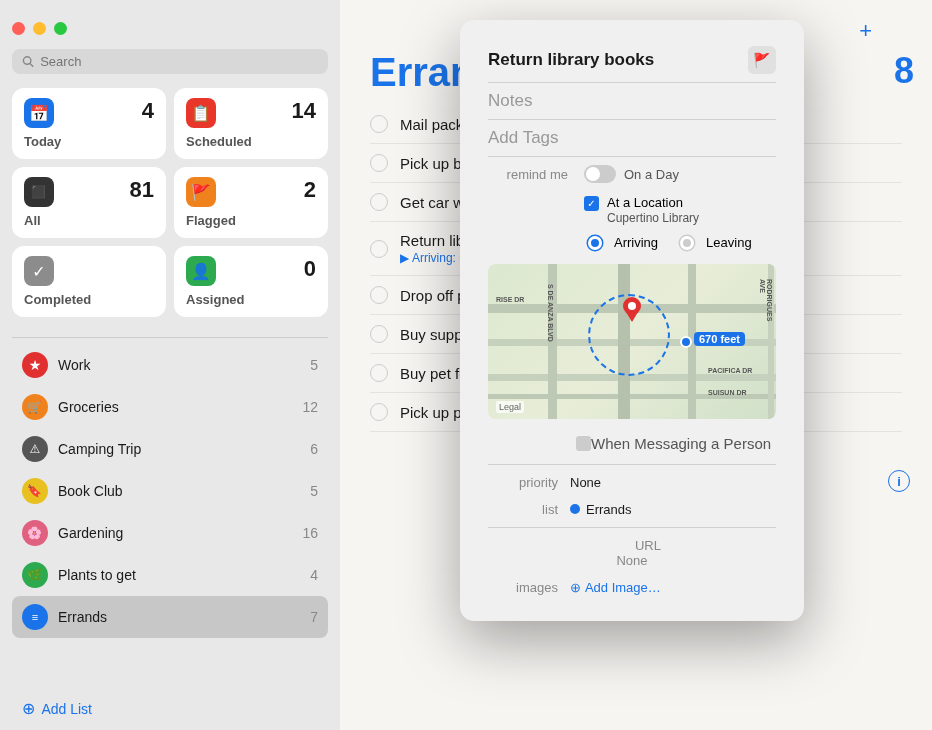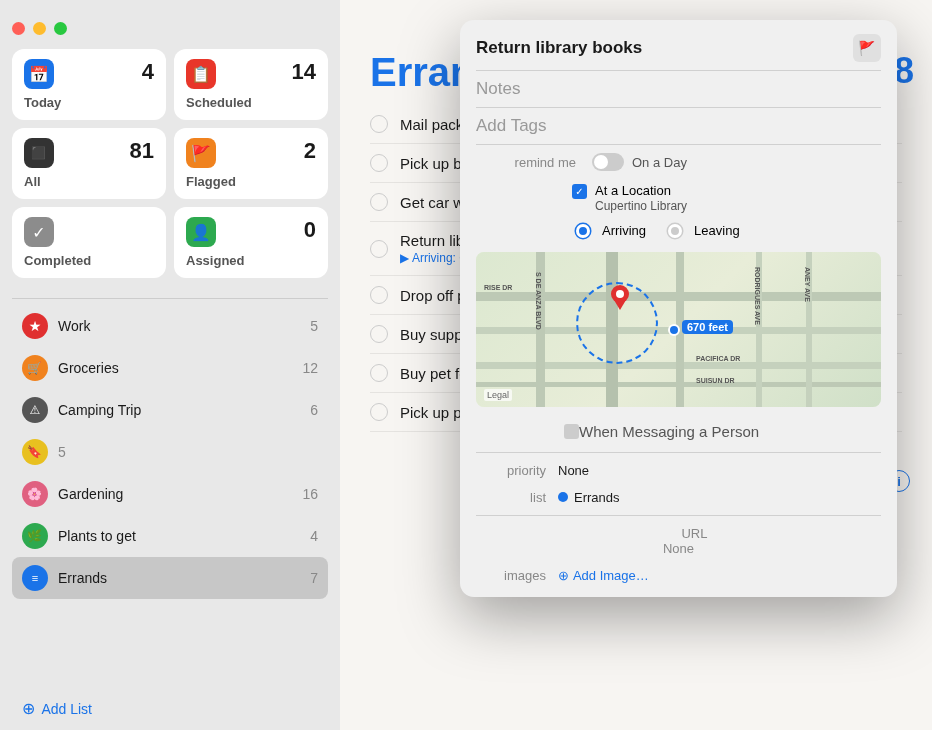--- a/index.html
+++ b/index.html
@@ -167,25 +167,25 @@
     .plus-btn {
       font-size: 22px; color: #1a73e8; cursor: pointer;
       position: absolute; top: 18px; right: 18px;
     }
 
     
     .detail-panel {
       position: absolute;
       top: 20px;
       left: 120px;
-      width: 437px;
+      width: 344px;
       background: #f0f0f0;
       border-radius: 14px;
       box-shadow: 0 20px 60px rgba(0,0,0,0.35);
-      padding: 0;
+      padding: 12px;
       overflow: hidden;
       z-index: 10;
     }
     .detail-header {
       display: flex;
       align-items: center;
       justify-content: space-between;
       padding: 14px 16px 8px 16px;
     }
     .detail-title {
@@ -198,21 +198,21 @@
     }
     .detail-sep { height: 1px; background: #d0d0d0; margin: 0 16px; }
     .detail-field {
       padding: 8px 16px;
       font-size: 17px; color: #999;
     }
     .detail-sep2 { height: 1px; background: #d0d0d0; margin: 0 16px; }
 
     .remind-row {
       display: flex; align-items: center; gap: 8px;
-      padding: 8px 16px; font-size: 13px; color: #555; margin-left: 20px;
+      padding: 8px 16px; font-size: 13px; color: #555;
     }
     .toggle-off {
       width: 32px; height: 18px; border-radius: 9px; background: #ccc;
       position: relative; flex-shrink: 0;
     }
     .toggle-off::after {
       content: ''; position: absolute; top: 2px; left: 2px;
       width: 14px; height: 14px; border-radius: 50%; background: white;
     }
 
@@ -314,20 +314,27 @@
 </head>
 <body>
 
 <div class="sidebar">
   <div class="traffic-lights">
     <div class="traffic-light red"></div>
     <div class="traffic-light yellow"></div>
     <div class="traffic-light green"></div>
   </div>
 
+  <div class="search-bar">
+    <svg width="13" height="13" viewBox="0 0 13 13" fill="none">
+      <circle cx="5.5" cy="5.5" r="4" stroke="#888" stroke-width="1.5"></circle>
+      <line x1="8.5" y1="8.5" x2="12" y2="12" stroke="#888" stroke-width="1.5"></line>
+    </svg>
+    <input type="text" placeholder="Search" style="">
+  </div>
 
   <div class="smart-grid">
 
     <div class="smart-tile">
       <div class="smart-tile-top">
         <div class="smart-tile-icon icon-blue">📅</div>
         <span class="smart-tile-count">4</span>
       </div>
       <span class="smart-tile-label">Today</span>
     </div>
@@ -390,20 +397,21 @@
     </div>
 
     <div class="list-item">
       <div class="list-item-icon" style="background:#555; font-size:12px;">⚠</div>
       <span class="list-item-name">Camping Trip</span>
       <span class="list-item-count">6</span>
     </div>
 
     <div class="list-item">
       <div class="list-item-icon" style="background:#e8c020; font-size:12px;">🔖</div>
+      <span class="list-item-name">Book Club</span>
       <span class="list-item-count">5</span>
     </div>
 
     <div class="list-item">
       <div class="list-item-icon" style="background:#e06080; font-size:12px;">🌸</div>
       <span class="list-item-name">Gardening</span>
       <span class="list-item-count">16</span>
     </div>
 
     <div class="list-item">

